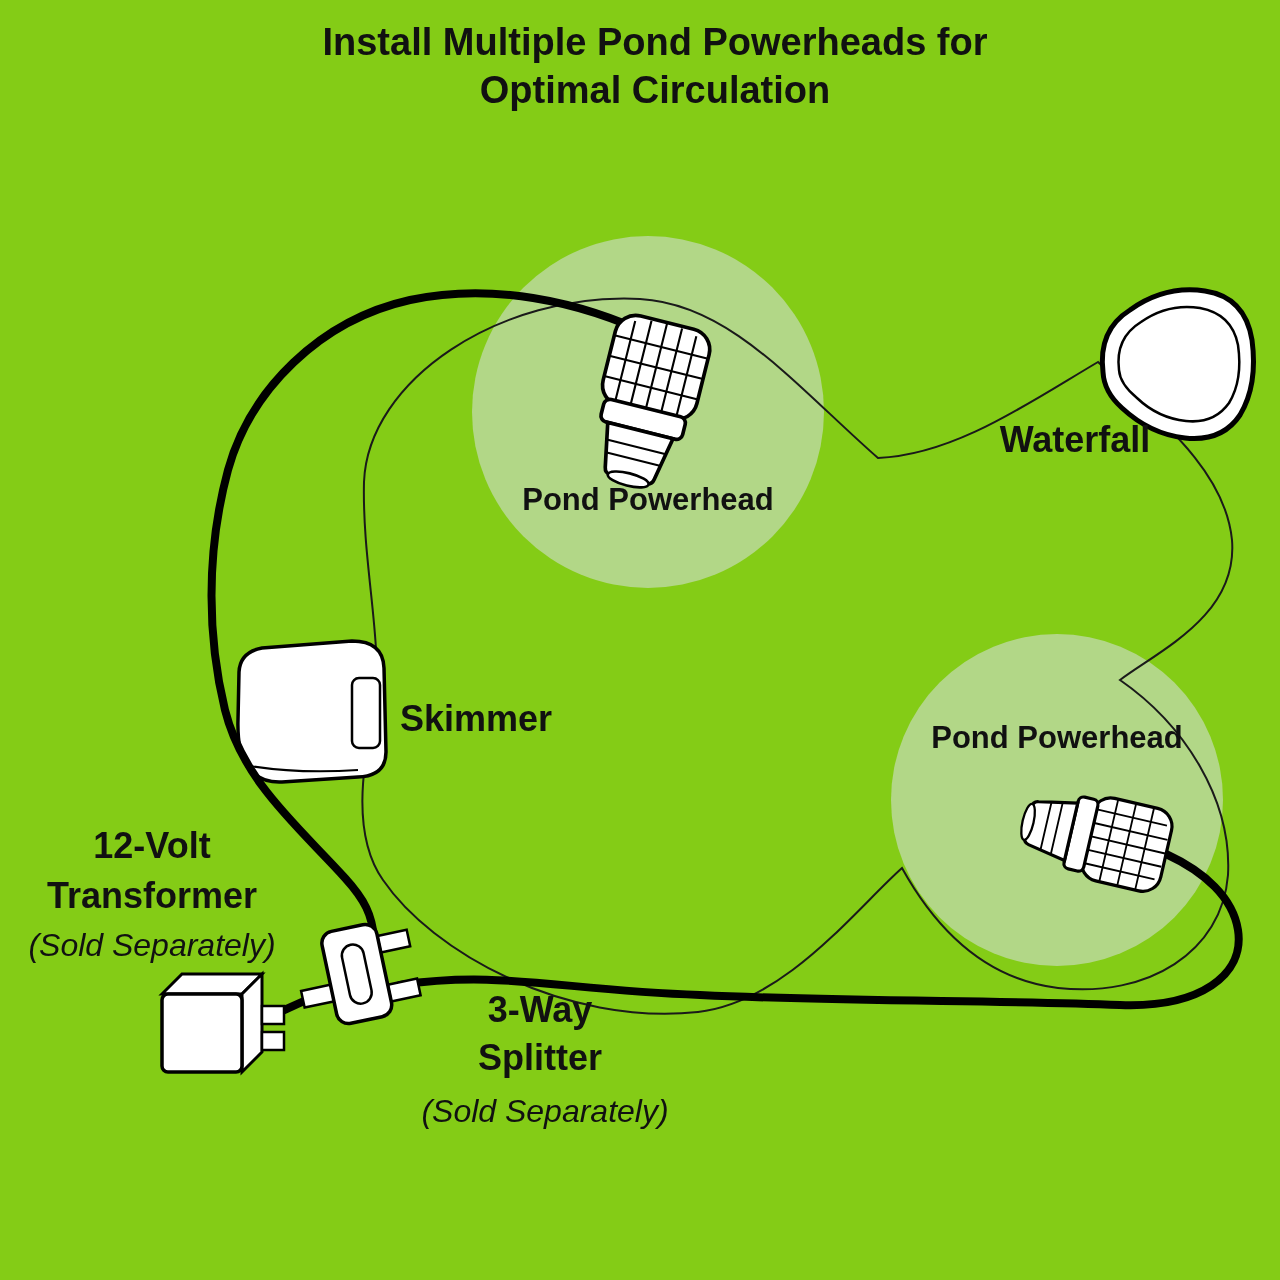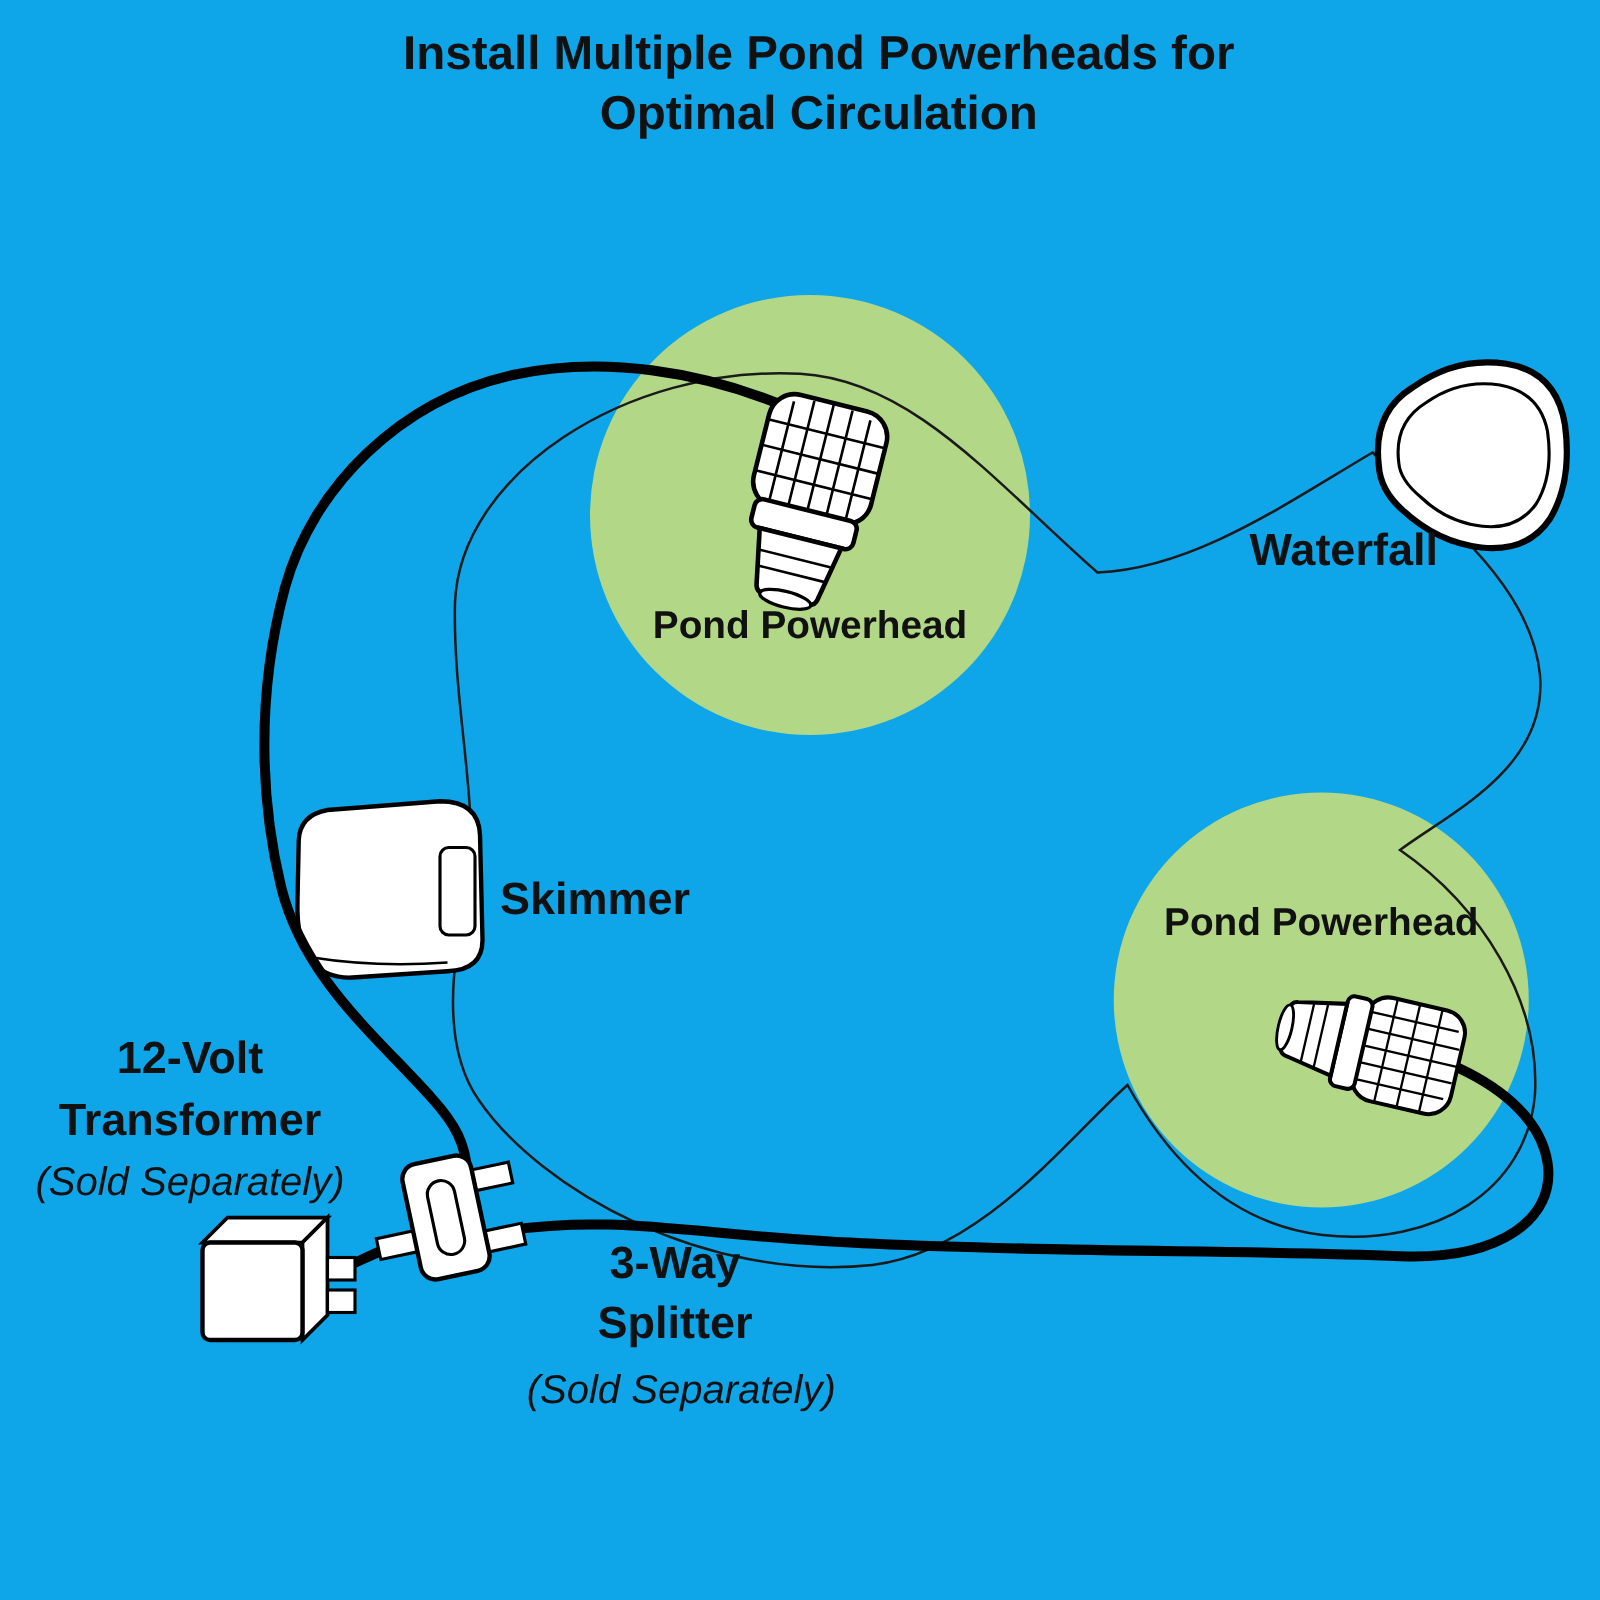--- a/index.html
+++ b/index.html
@@ -4,21 +4,21 @@
 <style>
   html, body {
     margin: 0;
     padding: 0;
     background: #ffffff;
   }
   #stage {
     position: relative;
     width: 1280px;
     height: 1280px;
-    background: #0ea5e9;
+    background: #84cc16;
     overflow: hidden;
   }
   svg { display: block; }
   .lbl-title  { font: 700 38px "Liberation Sans", sans-serif; fill: #111111; }
   .lbl-bold   { font: 700 36px "Liberation Sans", sans-serif; fill: #111111; }
   .lbl-ph     { font: 700 31px "Liberation Sans", sans-serif; fill: #111111; }
   .lbl-italic { font: italic 400 32px "Liberation Sans", sans-serif; fill: #111111; }
   .thin-line   { fill: none; stroke: #1a1a1a; stroke-width: 2; }
   .cable       { fill: none; stroke: #000000; stroke-width: 8; stroke-linecap: round; }
   .part-line   { fill: #ffffff; stroke: #000000; stroke-width: 3.5; }

